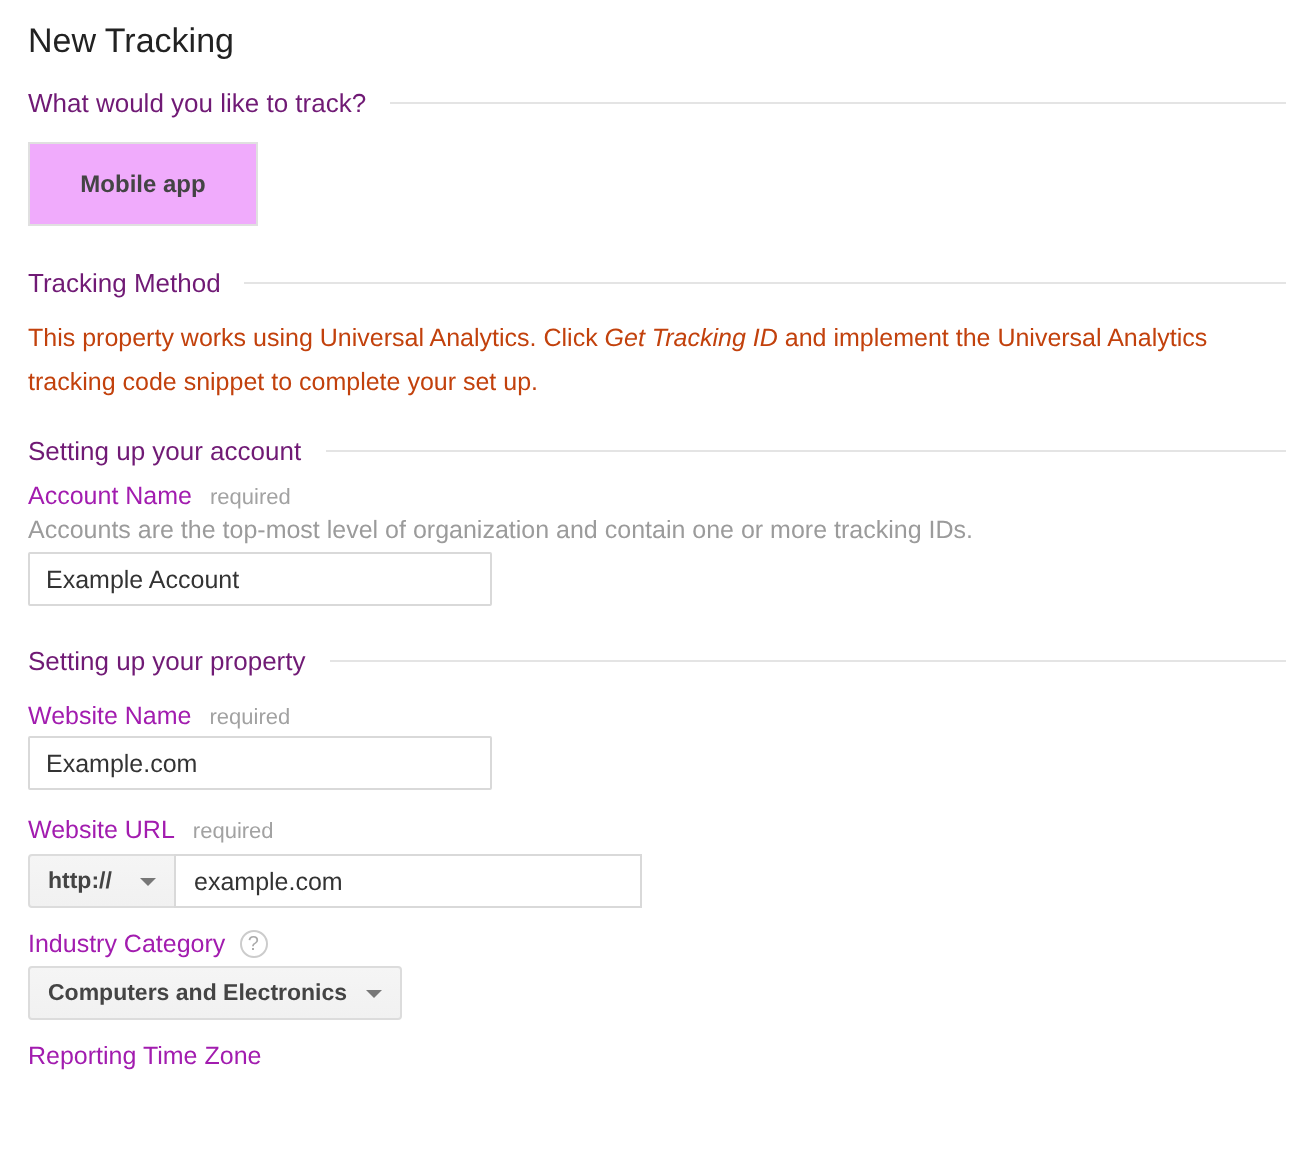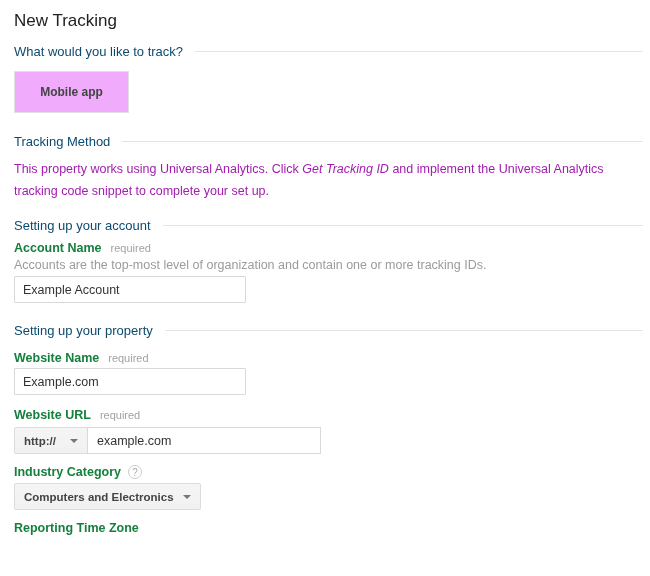--- a/index.html
+++ b/index.html
@@ -8,21 +8,21 @@
     width: 650px; height: 576px;
     font-family: "Liberation Sans", sans-serif;
     color: #333;
     overflow: hidden;
   }
   .container { padding: 11px 7px 0 14px; }
 
   .page-title { font-size: 17px; font-weight: 400; color: #222; line-height: 20px; }
 
   .section-row { display: flex; align-items: center; }
-  .section-heading { font-size: 13px; color: #0c4a6e; white-space: nowrap; }
+  .section-heading { font-size: 13px; color: #701a75; white-space: nowrap; }
   .rule { flex: 1; height: 1px; background: #e4e4e4; margin-left: 12px; }
 
   .row-track { margin-top: 13px; }
 
   .tabs { display: flex; margin-top: 12px; }
   .tab {
     width: 115px; height: 42px;
     display: flex; align-items: center; justify-content: center;
     font-size: 12px; font-weight: bold; color: #444;
     background: #f0abfc; border: 1px solid #e0e0e0;
@@ -34,28 +34,28 @@
     border-radius: 2px; z-index: 1;
   }
   .tab.selected .tab-caret {
     position: absolute; bottom: -7px; left: 50%; margin-left: -7px;
     width: 0; height: 0;
     border-left: 7px solid transparent; border-right: 7px solid transparent;
     border-top: 7px solid #d7d7d7;
   }
 
   .row-method { margin-top: 21px; }
-  .method-desc { margin-top: 9px; font-size: 12.5px; line-height: 22px; color: #a21caf; max-width: 629px; }
+  .method-desc { margin-top: 9px; font-size: 12.5px; line-height: 22px; color: #c2410c; max-width: 629px; }
   .method-desc .italic { font-style: italic; }
 
   .row-account { margin-top: 16px; }
 
   .field-label-row { display: flex; align-items: baseline; margin-top: 13px; }
   .field-label-row.tight { margin-top: 8px; }
-  .field-label { font-size: 12.5px; font-weight: bold; color: #15803d; }
+  .field-label { font-size: 12.5px; font-weight: normal; color: #a21caf; }
   .required { font-size: 11px; color: #a2a2a2; margin-left: 9px; }
   .helper { margin-top: 3px; font-size: 12.5px; color: #9b9b9b; }
 
   .text-input {
     display: block; margin-top: 4px;
     width: 232px; height: 27px;
     border: 1px solid #d9d9d9; border-radius: 1px;
     padding: 0 8px; font-size: 12.5px; color: #333;
     font-family: "Liberation Sans", sans-serif;
     background: #fff; outline: none;

